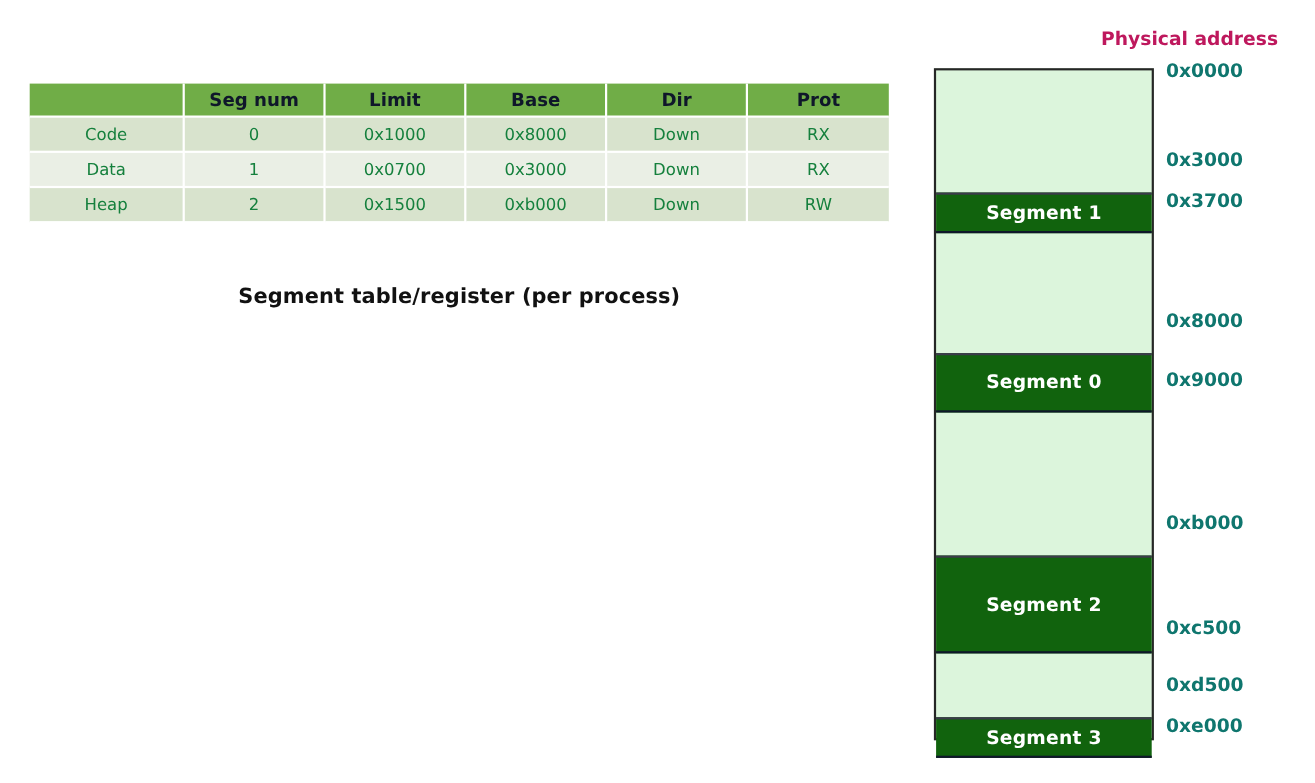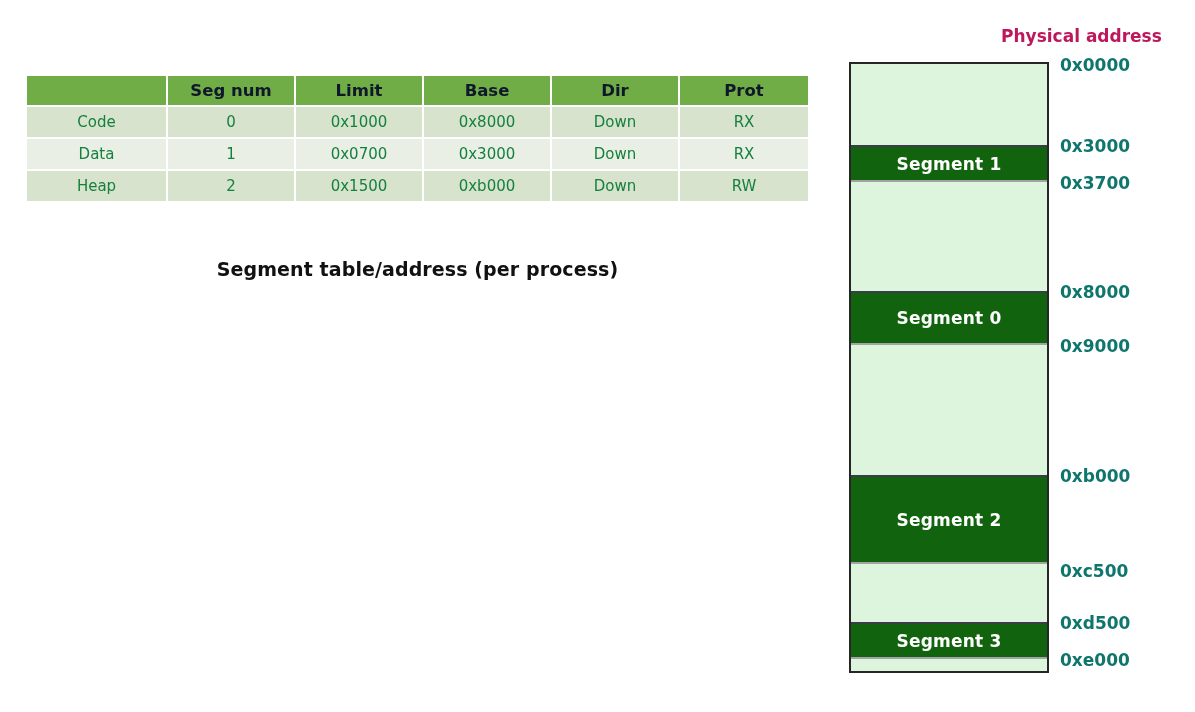--- a/index.html
+++ b/index.html
@@ -84,21 +84,22 @@
   }
   .mem-block {
     position: absolute;
     left: 0;
     width: 196px;
     box-sizing: border-box;
   }
   .mem-block.used {
     background: #11630d;
     border-top: 2px solid #3b3b4a;
-    border-bottom: 2px solid #a3a3a3;
+    border-bottom: 2px solid #0f172a;
+    margin-top: 30px;
   }
   .mem-block .mem-label {
     color: #ffffff;
     font-size: 17px;
     font-weight: bold;
     text-align: center;
     width: 100%;
     position: absolute;
     top: 50%;
     transform: translateY(-50%);
@@ -171,21 +172,21 @@
         <td>2</td>
         <td>0x1500</td>
         <td>0xb000</td>
         <td>Down</td>
         <td>RW</td>
       </tr>
     </tbody>
   </table>
 </div>
 
-<div id="table-caption">Segment table/address (per process)</div>
+<div id="table-caption">Segment table/register (per process)</div>
 
 <div id="phys-addr-title">Physical address</div>
 
 <div id="memory-diagram">
   <div class="mem-block used" style="top:81px;height:37px;">
     <span class="mem-label">Segment 1</span>
   </div>
   <div class="mem-block used" style="top:227px;height:54px;">
     <span class="mem-label">Segment 0</span>
   </div>

